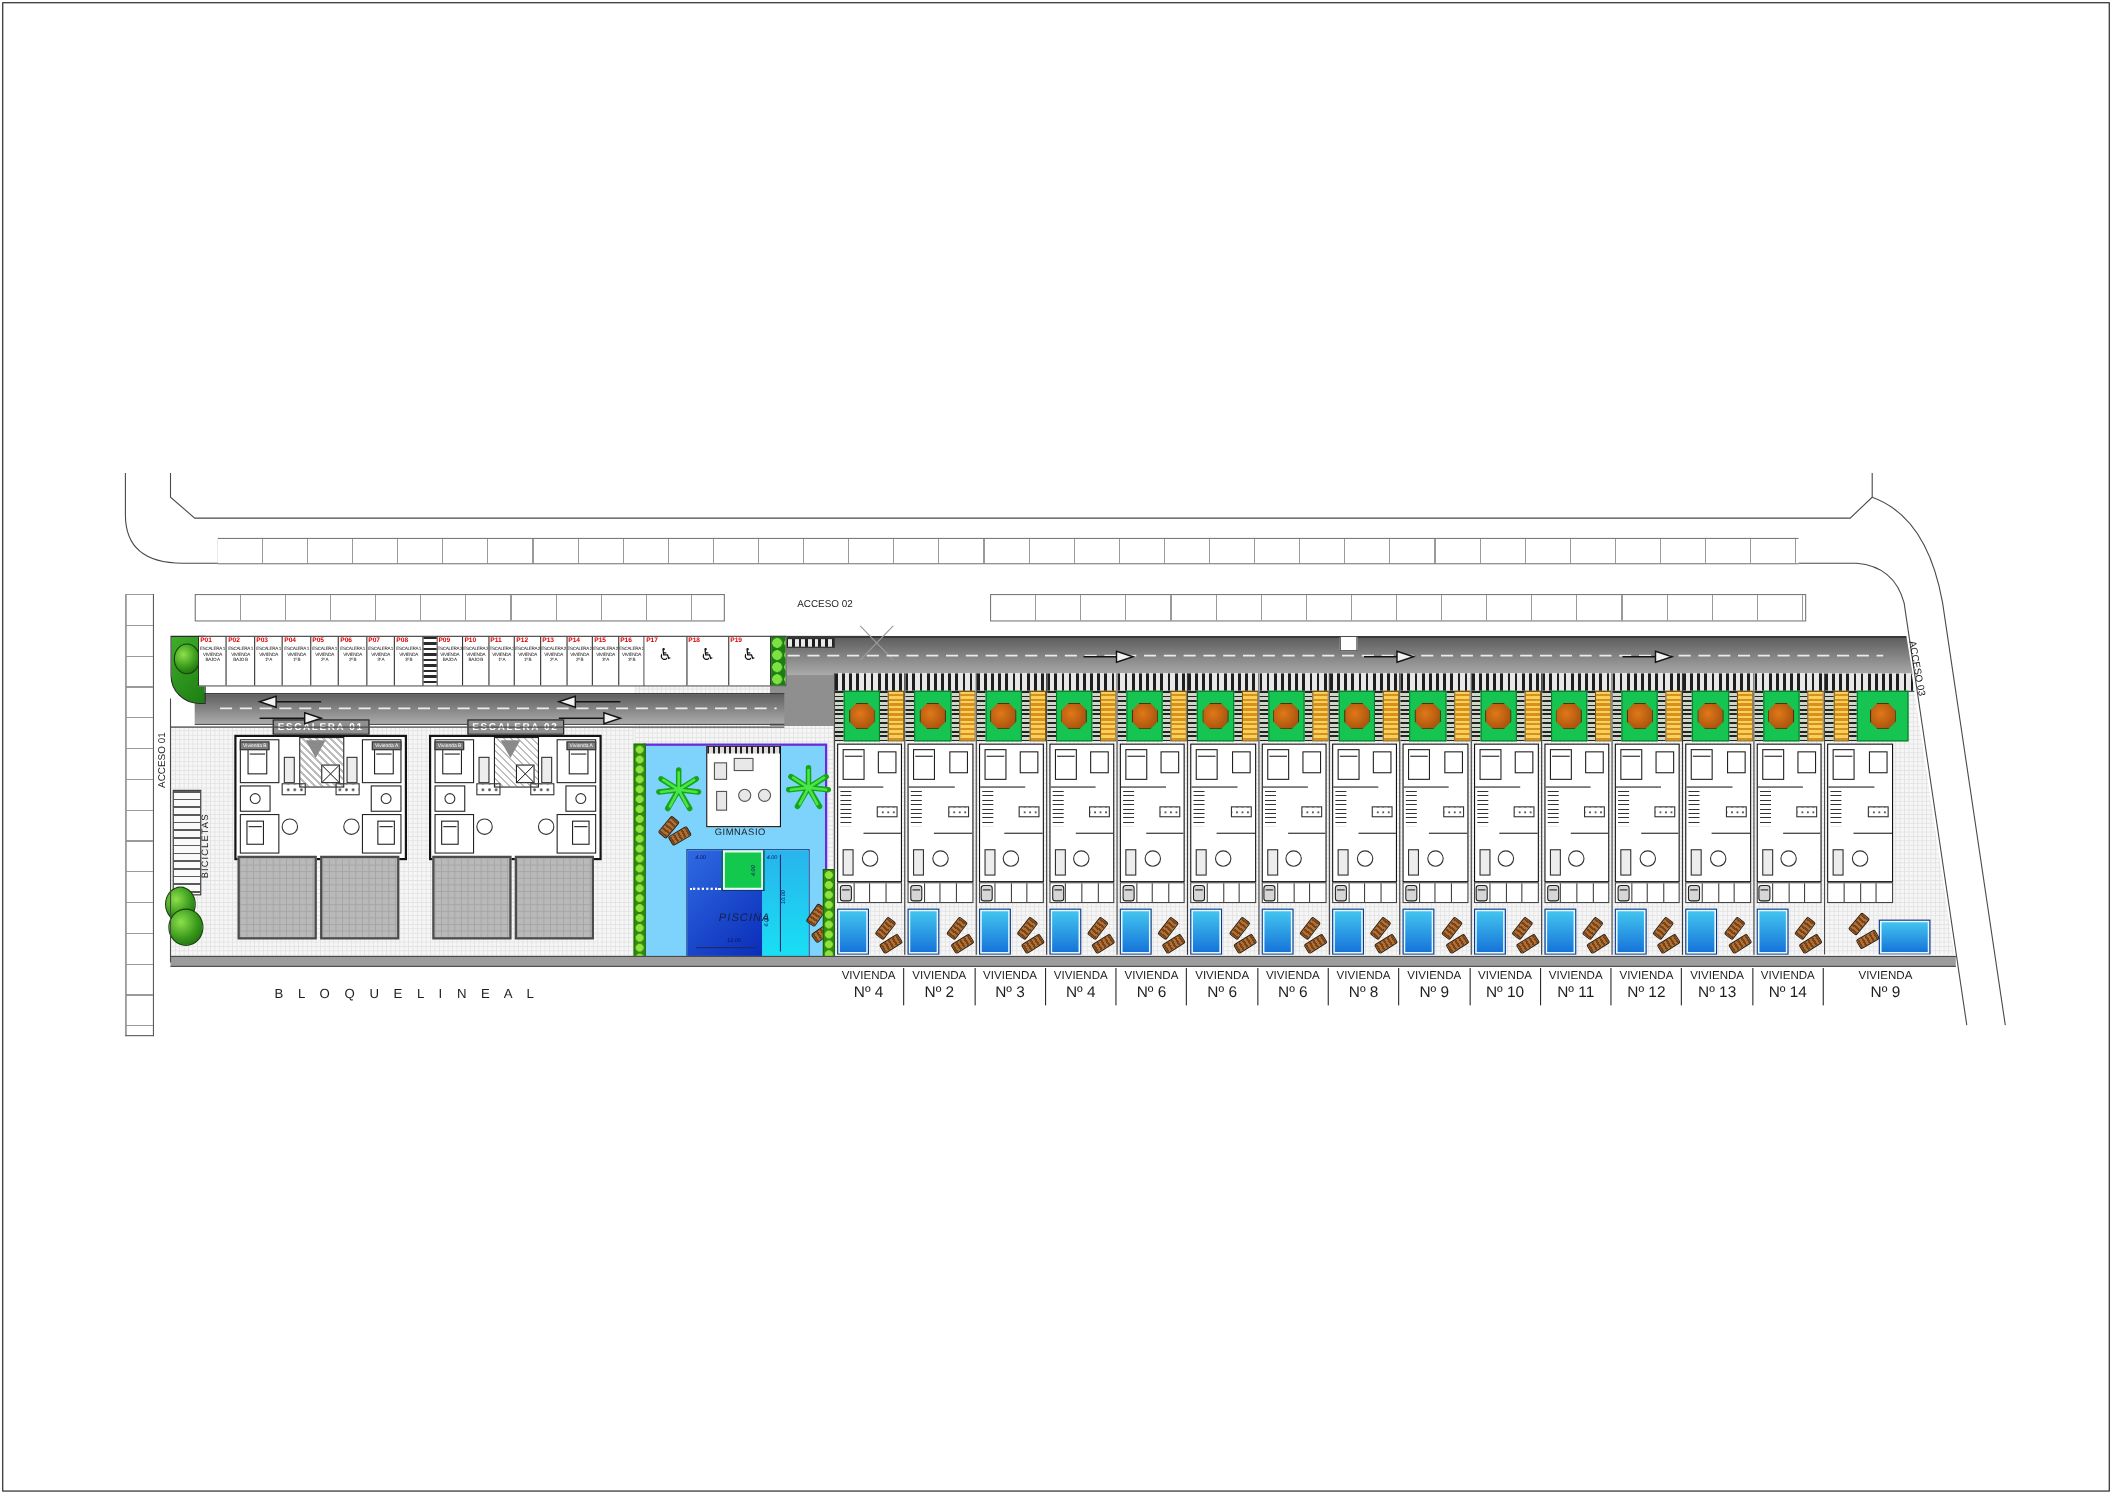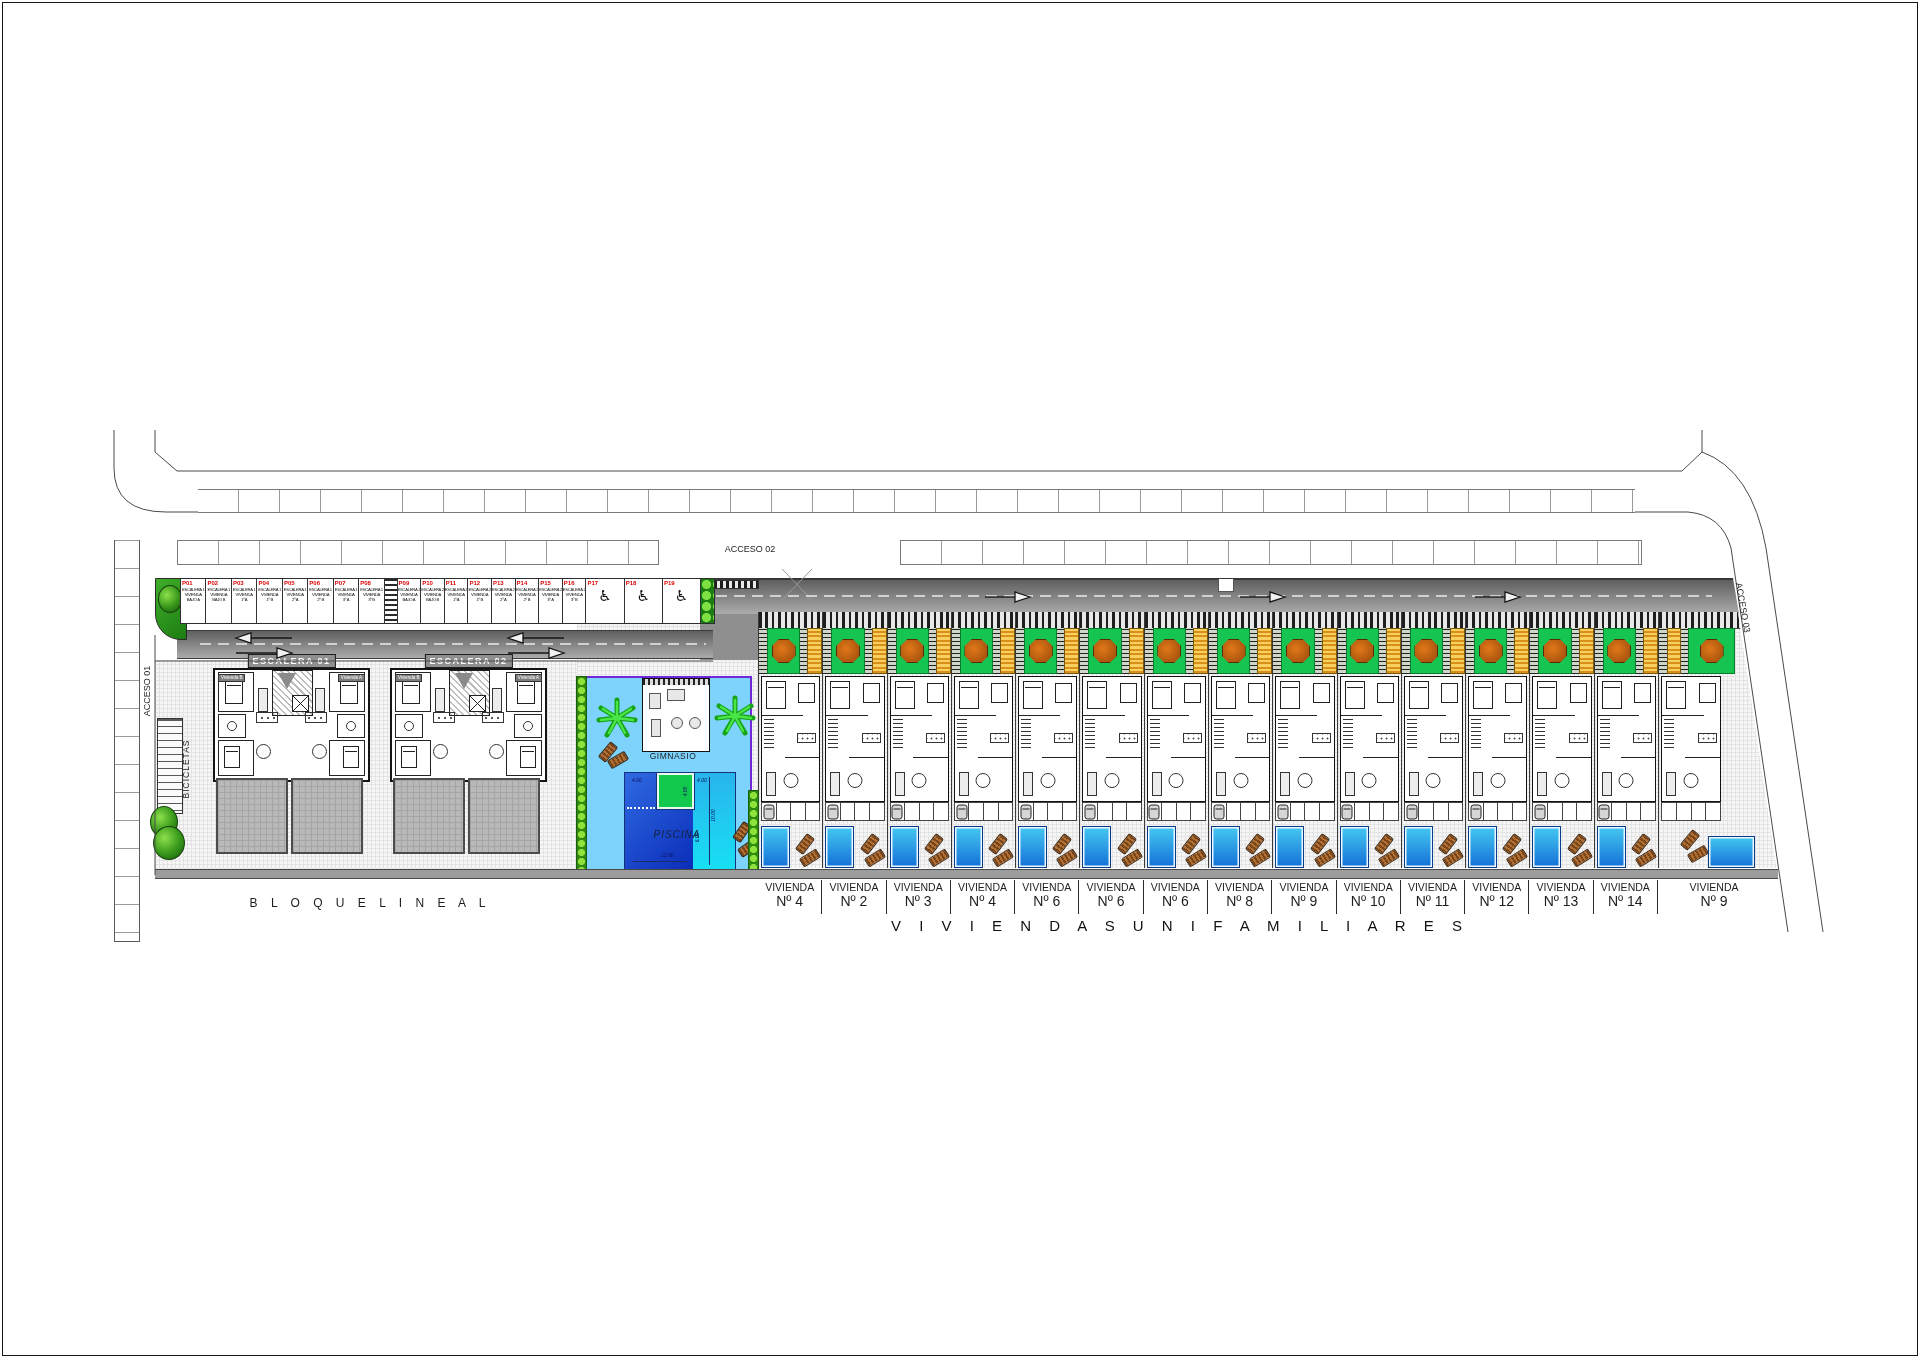--- a/index.html
+++ b/index.html
@@ -1055,20 +1055,19 @@
       <div class="vlabel">
         <div class="w1">VIVIENDA</div>
         <div class="w2">Nº 14</div>
       </div>
     </div>
   <div class="abs v15label">
     <div class="w1">VIVIENDA</div>
     <div class="w2">Nº 9</div>
   </div>
 
-  <div class="abs title-uni">V I V I E N D A S   U N I F A M I L I A R E S</div>
   <div class="abs title-bloque">B L O Q U E   L I N E A L</div>
 
   <div class="lbl" style="left:710px;top:544px;width:80px;text-align:center;">ACCESO 02</div>
   <div class="lbl rot-ccw" style="left:104px;top:684px;width:90px;height:14px;">ACCESO 01</div>
   <div class="lbl rot-ccw" style="left:143px;top:762px;width:90px;height:14px;font-size:8.5px;letter-spacing:1px;">BICICLETAS</div>
   <div class="lbl rot-a3" style="left:1696px;top:601px;width:90px;height:14px;">ACCESO 03</div>
 </div>
 
 </body></html>

